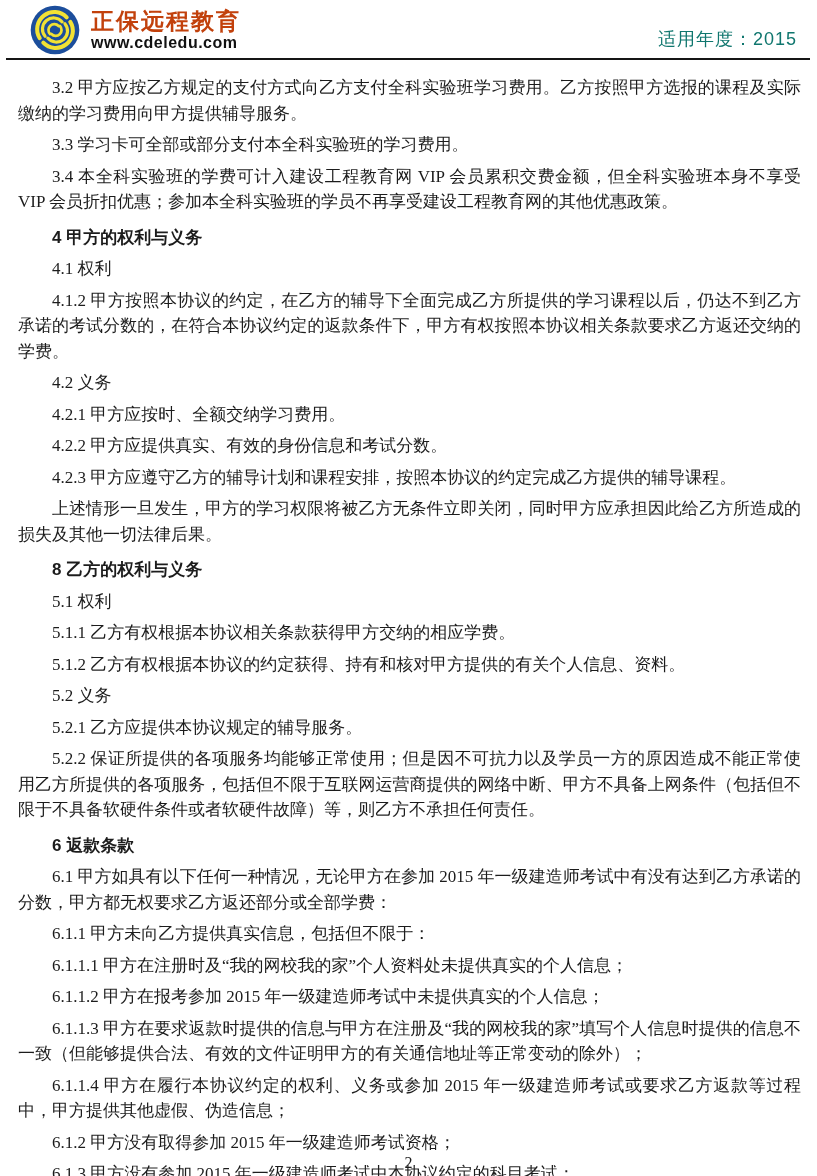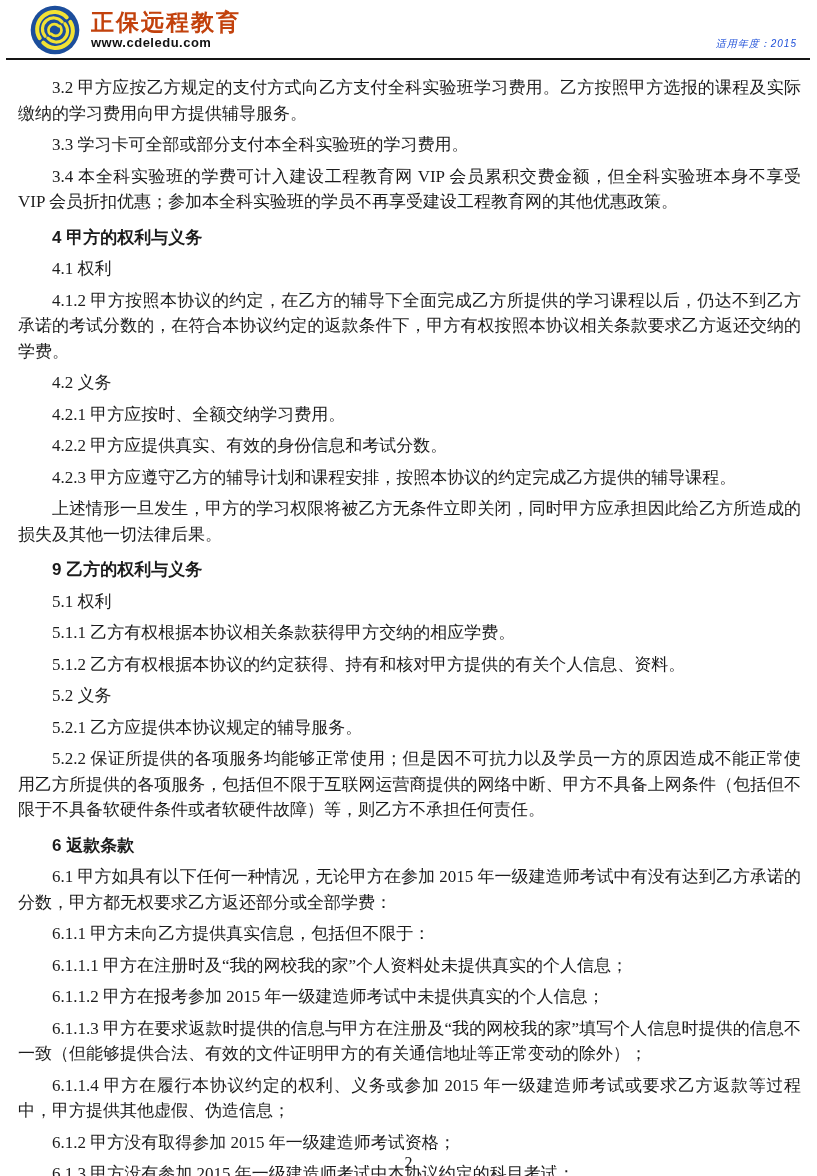--- a/index.html
+++ b/index.html
@@ -19,26 +19,26 @@
   }
   .brand{display:flex;align-items:center;gap:9px;}
   .logo-svg{display:block;}
   .brand-text{display:flex;flex-direction:column;line-height:1.05;}
   .brand-name{
     font-family:"Liberation Sans","DejaVu Sans",sans-serif;
     font-weight:700;font-size:23px;letter-spacing:2px;color:#c2410c;
   }
   .brand-url{
     font-family:"Liberation Sans","DejaVu Sans",sans-serif;
-    font-weight:700;font-size:13px;color:#111;margin-top:2px;letter-spacing:0.5px;
+    font-weight:700;font-size:16px;color:#111;margin-top:2px;letter-spacing:0.5px;
   }
   .year-box{
     font-family:"Liberation Sans","DejaVu Sans",sans-serif;
-    font-size:10px;color:#1d4ed8;
-    padding:0 10px 6px 0;letter-spacing:1px;font-style:italic;
+    font-size:18px;color:#0f766e;
+    padding:0 10px 6px 0;letter-spacing:1px;
   }
   .header-rule{
     border:none;border-top:2px solid #151515;
     margin:1px 7px 0 6px;
   }
 
   
   .content{
     padding:9px 10px 0 12px;
     font-size:17px;line-height:25.5px;
@@ -94,21 +94,21 @@
       <p class="body">3.3 学习卡可全部或部分支付本全科实验班的学习费用。</p>
       <p class="body">3.4 本全科实验班的学费可计入建设工程教育网 VIP 会员累积交费金额，但全科实验班本身不享受 VIP 会员折扣优惠；参加本全科实验班的学员不再享受建设工程教育网的其他优惠政策。</p>
       <p class="heading">4 甲方的权利与义务</p>
       <p class="body">4.1 权利</p>
       <p class="body">4.1.2 甲方按照本协议的约定，在乙方的辅导下全面完成乙方所提供的学习课程以后，仍达不到乙方承诺的考试分数的，在符合本协议约定的返款条件下，甲方有权按照本协议相关条款要求乙方返还交纳的学费。</p>
       <p class="body">4.2 义务</p>
       <p class="body">4.2.1 甲方应按时、全额交纳学习费用。</p>
       <p class="body">4.2.2 甲方应提供真实、有效的身份信息和考试分数。</p>
       <p class="body">4.2.3 甲方应遵守乙方的辅导计划和课程安排，按照本协议的约定完成乙方提供的辅导课程。</p>
       <p class="body">上述情形一旦发生，甲方的学习权限将被乙方无条件立即关闭，同时甲方应承担因此给乙方所造成的损失及其他一切法律后果。</p>
-      <p class="heading">9 乙方的权利与义务</p>
+      <p class="heading">8 乙方的权利与义务</p>
       <p class="body">5.1 权利</p>
       <p class="body">5.1.1 乙方有权根据本协议相关条款获得甲方交纳的相应学费。</p>
       <p class="body">5.1.2 乙方有权根据本协议的约定获得、持有和核对甲方提供的有关个人信息、资料。</p>
       <p class="body">5.2 义务</p>
       <p class="body">5.2.1 乙方应提供本协议规定的辅导服务。</p>
       <p class="body">5.2.2 保证所提供的各项服务均能够正常使用；但是因不可抗力以及学员一方的原因造成不能正常使用乙方所提供的各项服务，包括但不限于互联网运营商提供的网络中断、甲方不具备上网条件（包括但不限于不具备软硬件条件或者软硬件故障）等，则乙方不承担任何责任。</p>
       <p class="heading">6 返款条款</p>
       <p class="body">6.1 甲方如具有以下任何一种情况，无论甲方在参加 2015 年一级建造师考试中有没有达到乙方承诺的分数，甲方都无权要求乙方返还部分或全部学费：</p>
       <p class="body">6.1.1 甲方未向乙方提供真实信息，包括但不限于：</p>
       <p class="body">6.1.1.1 甲方在注册时及“我的网校我的家”个人资料处未提供真实的个人信息；</p>

